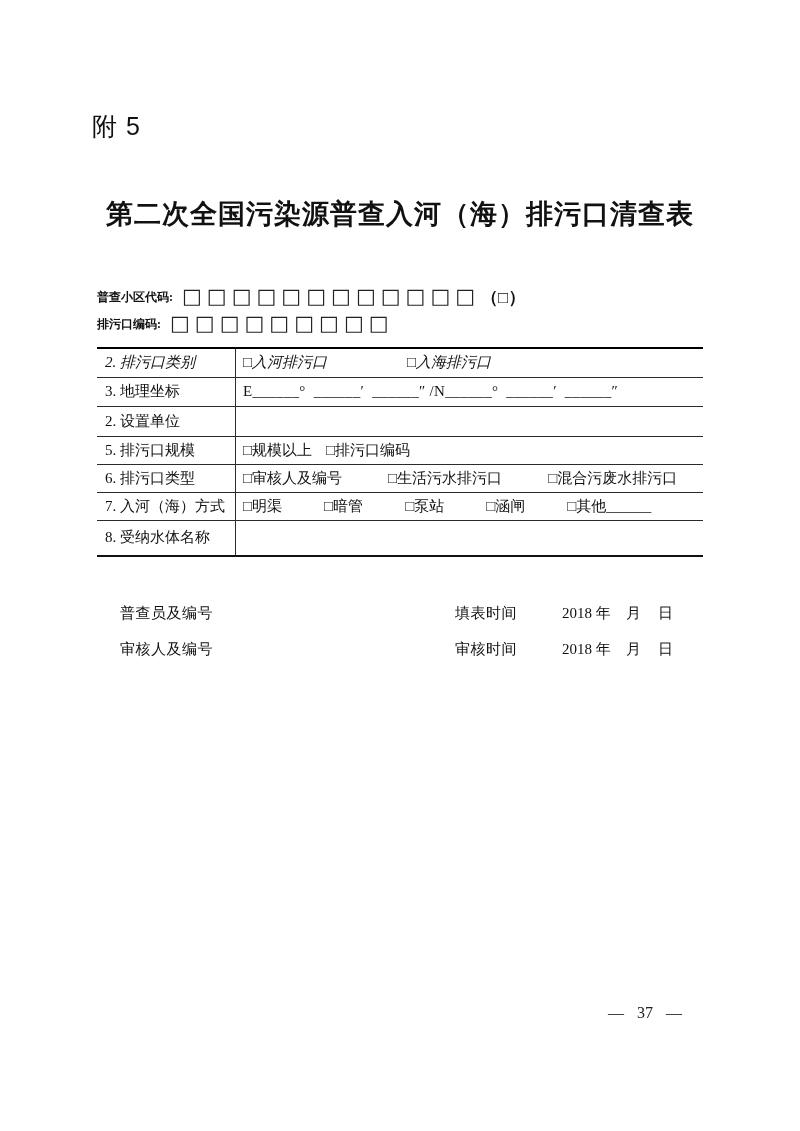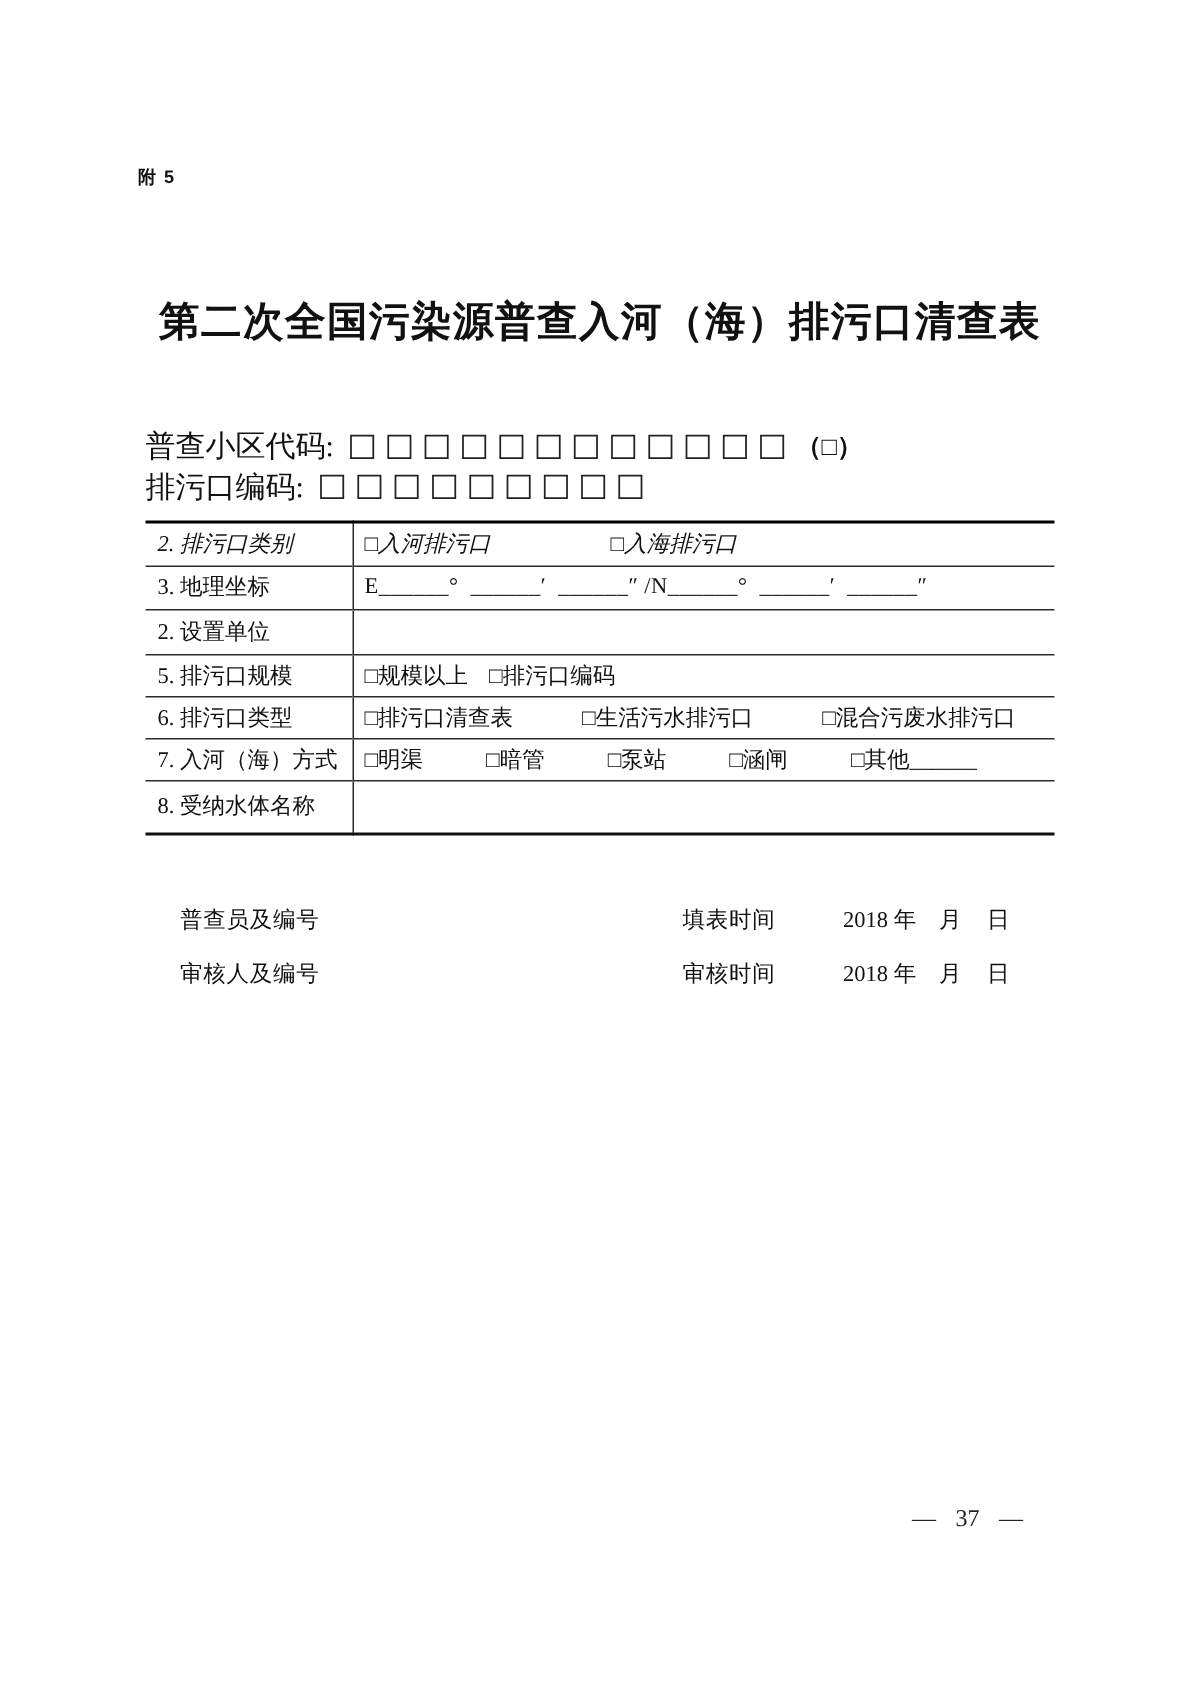--- a/index.html
+++ b/index.html
@@ -7,31 +7,31 @@
     position:relative;
     width:800px;height:1131px;
     background:#ffffff;
     font-family:"Liberation Serif","DejaVu Serif",serif;
     color:#111;
     overflow:hidden;
   }
   .appendix{
     position:absolute;left:92px;top:110px;
     font-family:"Liberation Sans","DejaVu Sans",sans-serif;
-    font-weight:700;font-size:12px;letter-spacing:1px;
+    font-weight:400;font-size:25px;letter-spacing:1px;
   }
   .doc-title{
     position:absolute;left:0;top:196px;width:100%;
     text-align:center;
     font-family:"Liberation Sans","DejaVu Sans",sans-serif;
     font-weight:800;font-size:27px;letter-spacing:1px;
   }
   .codes{position:absolute;left:97px;top:284px;}
   .code-line{height:27px;display:flex;align-items:center;}
-  .code-label{font-weight:400;font-size:20px;margin-right:9px;white-space:nowrap;}
+  .code-label{font-weight:700;font-size:12px;margin-right:9px;white-space:nowrap;}
   .code-boxes{
     font-family:"DejaVu Sans",sans-serif;
     font-size:21px;letter-spacing:5px;line-height:1;color:#222;
     position:relative;top:-1px;
   }
   .code-suffix{font-size:17px;font-weight:700;margin-left:1px;white-space:nowrap;}
 
   .form-table{
     position:absolute;left:97px;top:347px;width:606px;
     border-collapse:collapse;
@@ -105,21 +105,21 @@
     <tr class="r4">
       <td class="lbl">2. 设置单位</td>
       <td class="cnt"></td>
     </tr>
     <tr class="r5">
       <td class="lbl">5. 排污口规模</td>
       <td class="cnt"><span class="opt">□规模以上</span><span class="opt">□排污口编码</span></td>
     </tr>
     <tr class="r6">
       <td class="lbl">6. 排污口类型</td>
-      <td class="cnt"><span class="opt">□排污口清查表</span><span class="opt">□生活污水排污口</span><span class="opt">□混合污废水排污口</span></td>
+      <td class="cnt"><span class="opt">□审核人及编号</span><span class="opt">□生活污水排污口</span><span class="opt">□混合污废水排污口</span></td>
     </tr>
     <tr class="r7">
       <td class="lbl">7. 入河（海）方式</td>
       <td class="cnt"><span class="opt">□明渠</span><span class="opt">□暗管</span><span class="opt">□泵站</span><span class="opt">□涵闸</span><span class="opt">□其他______</span></td>
     </tr>
     <tr class="r8 last">
       <td class="lbl">8. 受纳水体名称</td>
       <td class="cnt"></td>
     </tr>
   </tbody>

